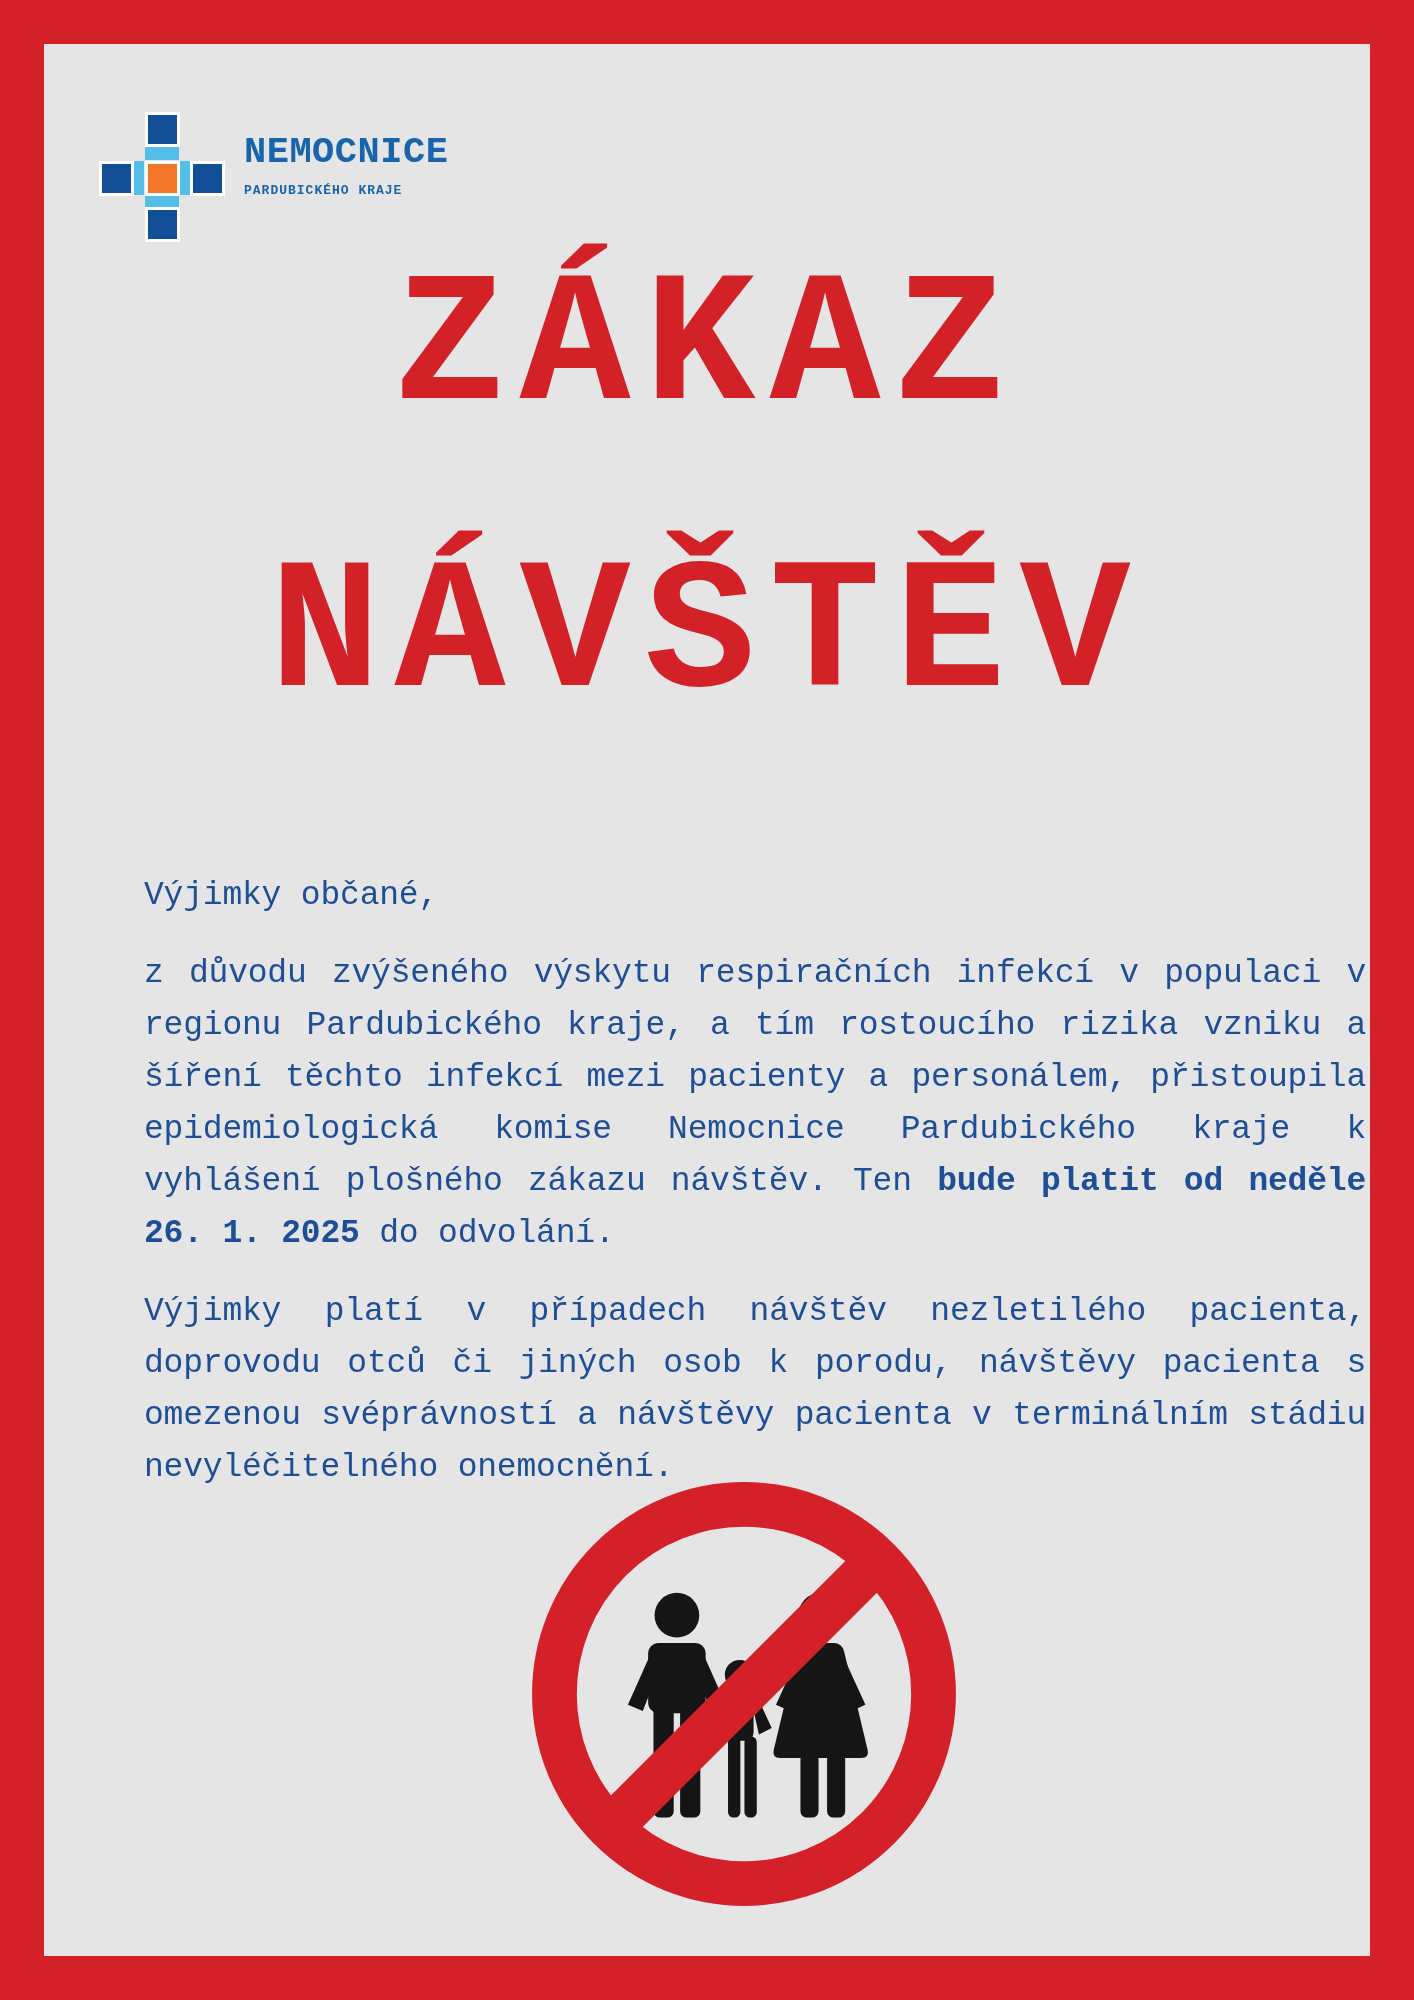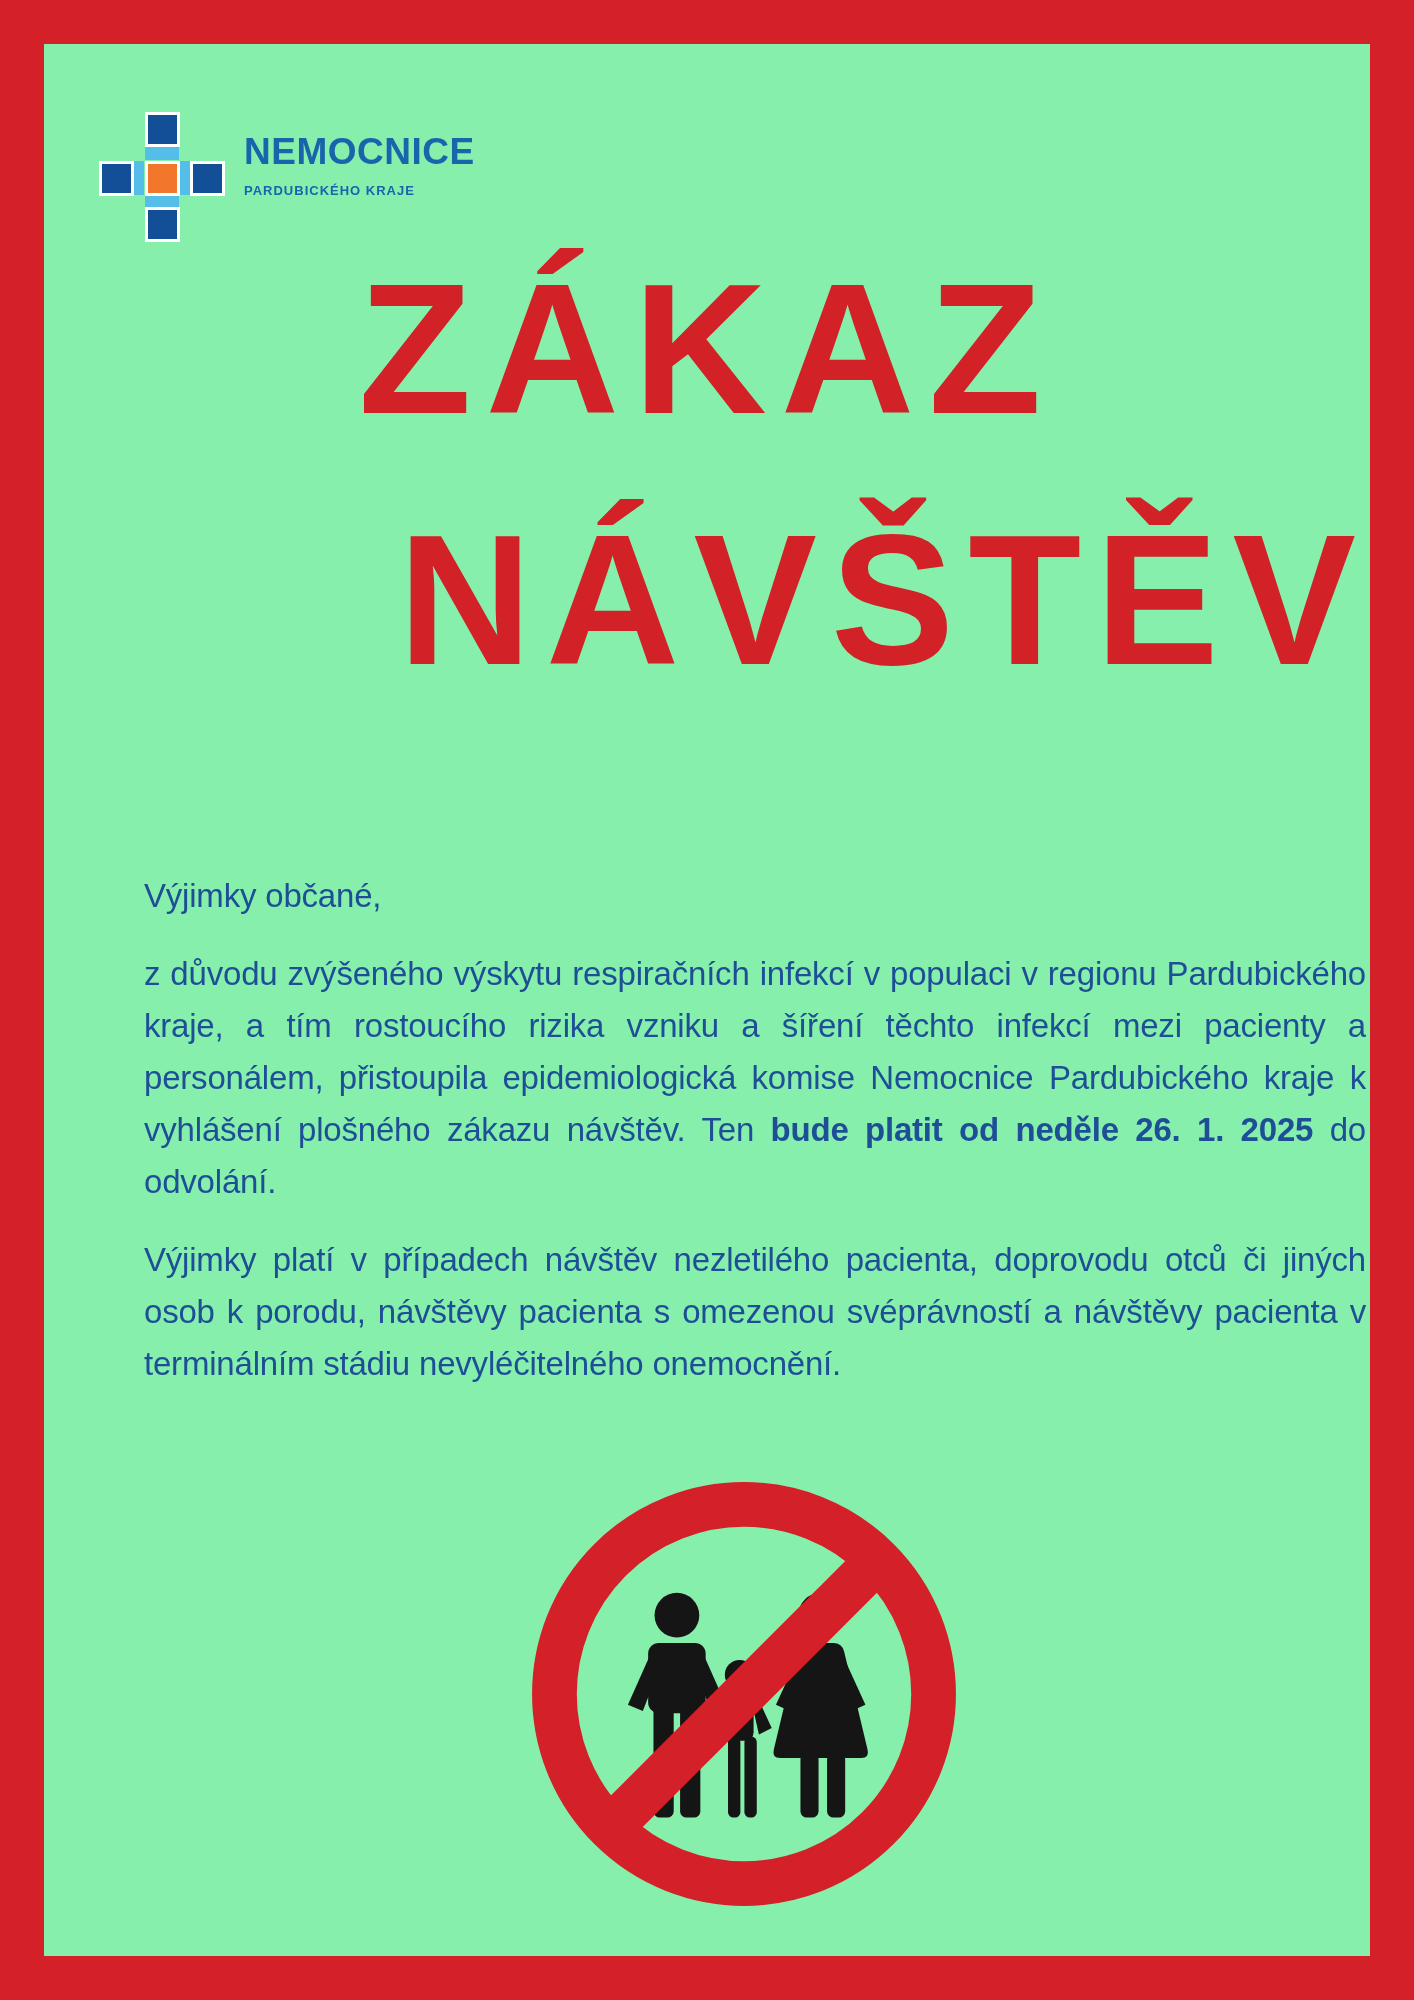--- a/index.html
+++ b/index.html
@@ -1,23 +1,23 @@
 <!DOCTYPE html>
 <html lang="cs"><head>
 <meta charset="utf-8">
 <style>
   * { margin:0; padding:0; box-sizing:border-box; }
   html,body { background:#ffffff; }
   .page {
     position:relative;
     width:1414px; height:2000px;
-    background:#86efac;
+    background:#e5e5e5;
     border:44px solid #d42028;
     overflow:hidden;
-    font-family:Liberation Sans, sans-serif;
+    font-family:Liberation Mono, monospace;
   }
 
   
   .logo-mark { position:absolute; left:62px; top:62px; width:112px; height:112px; }
   .sq { position:absolute; }
   .sq.light { width:34px; height:34px; background:#54bee8; }
   .sq.dark  { width:29px; height:29px; background:#134f96; box-shadow:0 0 0 3px #ffffff; }
   .sq.orange{ width:29px; height:29px; background:#f2772b; box-shadow:0 0 0 3px #ffffff; }
   .lt-top    { left:39px; top:20px; }
   .lt-left   { left:4px;  top:55px; }
@@ -35,21 +35,21 @@
   .logo-subtitle { font-size:13px; font-weight:bold; letter-spacing:1px; margin-top:10px; }
 
   
   .title-line {
     position:absolute; left:0; width:100%;
     text-align:center; color:#d22127;
     font-weight:bold; font-size:185px; line-height:1;
     letter-spacing:14px; white-space:nowrap;
   }
   .title-line1 { top:213px; }
-  .title-line2 { top:464px;text-align:right; }
+  .title-line2 { top:500px; }
 
   
   .subtitle {
     position:absolute; left:0; top:705px; width:100%;
     text-align:center; color:#1a4489;
     font-weight:bold; font-size:47px; line-height:1;
     letter-spacing:0px; white-space:nowrap;
   }
 
   

